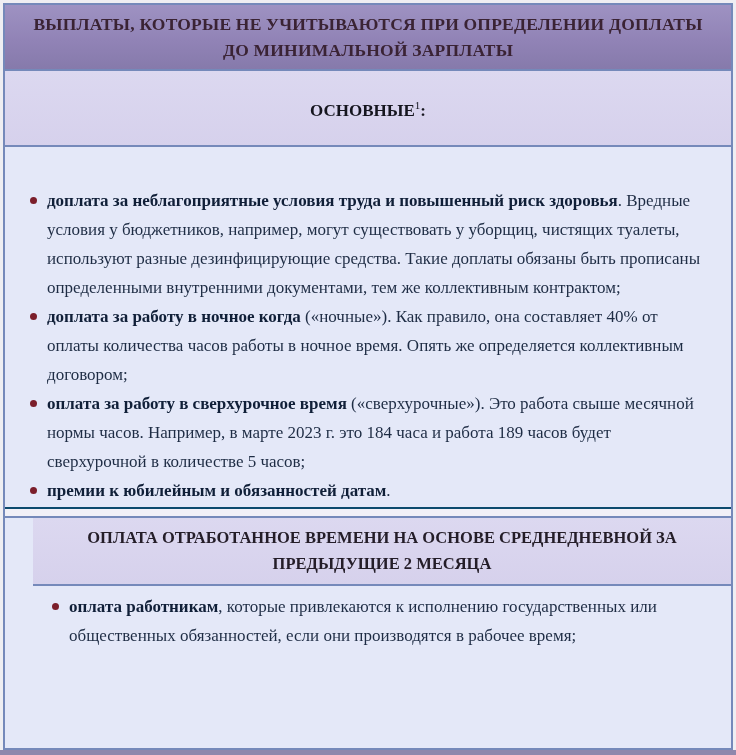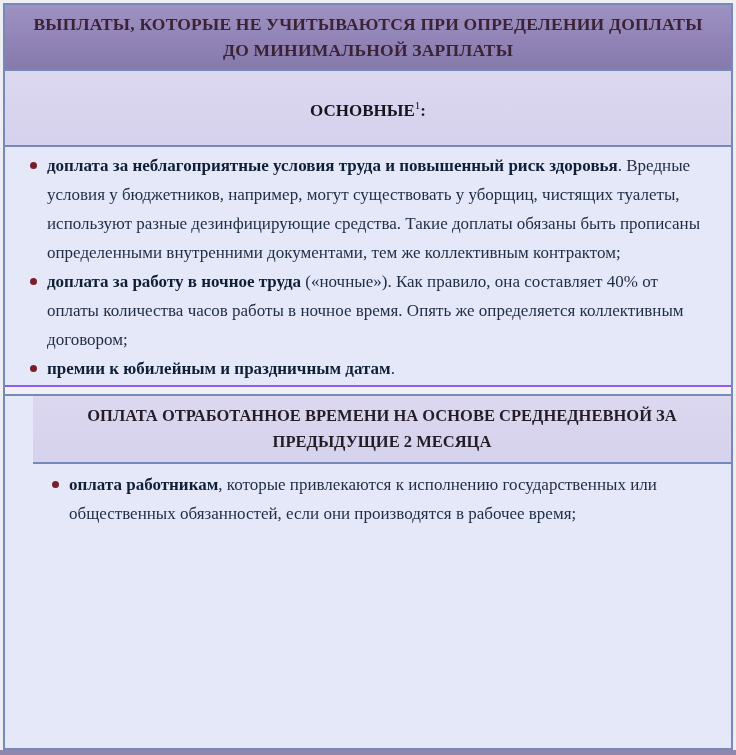--- a/index.html
+++ b/index.html
@@ -59,21 +59,21 @@
   }
   .gap-divider {
     height: 7px;
     background: #f1f0f7;
     border-bottom: 2px solid #7589ba;
   }
   .list-block {
     background: #e4e8f8;
     padding: 4px 24px 2px 20px;
   }
-  .list-block.first { border-bottom: 2px solid #8b5cf6; }
+  .list-block.first { border-bottom: 2px solid #0c4a6e; margin-top: 35px; }
   .list-block.second { flex: 1; padding-top: 6px; padding-left: 42px; }
   ul.plain {
     margin: 0; padding: 0;
     list-style: none;
   }
   li.list-item {
     position: relative;
     padding-left: 22px;
     font-size: 17px;
     line-height: 29px;
@@ -110,25 +110,29 @@
     </div>
 
     <div class="list-block first">
       <ul class="plain">
         <li class="list-item">
           <span class="bullet"></span>
           <span><b>доплата за неблагоприятные условия труда и повышенный риск здоровья</b><span>. Вредные условия у бюджетников, например, могут существовать у уборщиц, чистящих туалеты, используют разные дезинфицирующие средства. Такие доплаты обязаны быть прописаны определенными внутренними документами, тем же коллективным контрактом;</span></span>
         </li>
         <li class="list-item">
           <span class="bullet"></span>
-          <span><b>доплата за работу в ночное труда</b><span> («ночные»). Как правило, она составляет 40% от оплаты количества часов работы в ночное время. Опять же определяется коллективным договором;</span></span>
+          <span><b>доплата за работу в ночное когда</b><span> («ночные»). Как правило, она составляет 40% от оплаты количества часов работы в ночное время. Опять же определяется коллективным договором;</span></span>
         </li>
         <li class="list-item">
           <span class="bullet"></span>
-          <span><b>премии к юбилейным и праздничным датам</b><span>.</span></span>
+          <span><b>оплата за работу в сверхурочное время</b><span> («сверхурочные»). Это работа свыше месячной нормы часов. Например, в марте 2023 г. это 184 часа и работа 189 часов будет сверхурочной в количестве 5 часов;</span></span>
+        </li>
+        <li class="list-item">
+          <span class="bullet"></span>
+          <span><b>премии к юбилейным и обязанностей датам</b><span>.</span></span>
         </li>
       </ul>
     </div>
 
     <div class="gap-divider"></div>
 
     <div class="section-header">
       <span>ОПЛАТА ОТРАБОТАННОЕ ВРЕМЕНИ НА ОСНОВЕ СРЕДНЕДНЕВНОЙ ЗА ПРЕДЫДУЩИЕ 2 МЕСЯЦА</span>
     </div>
 

